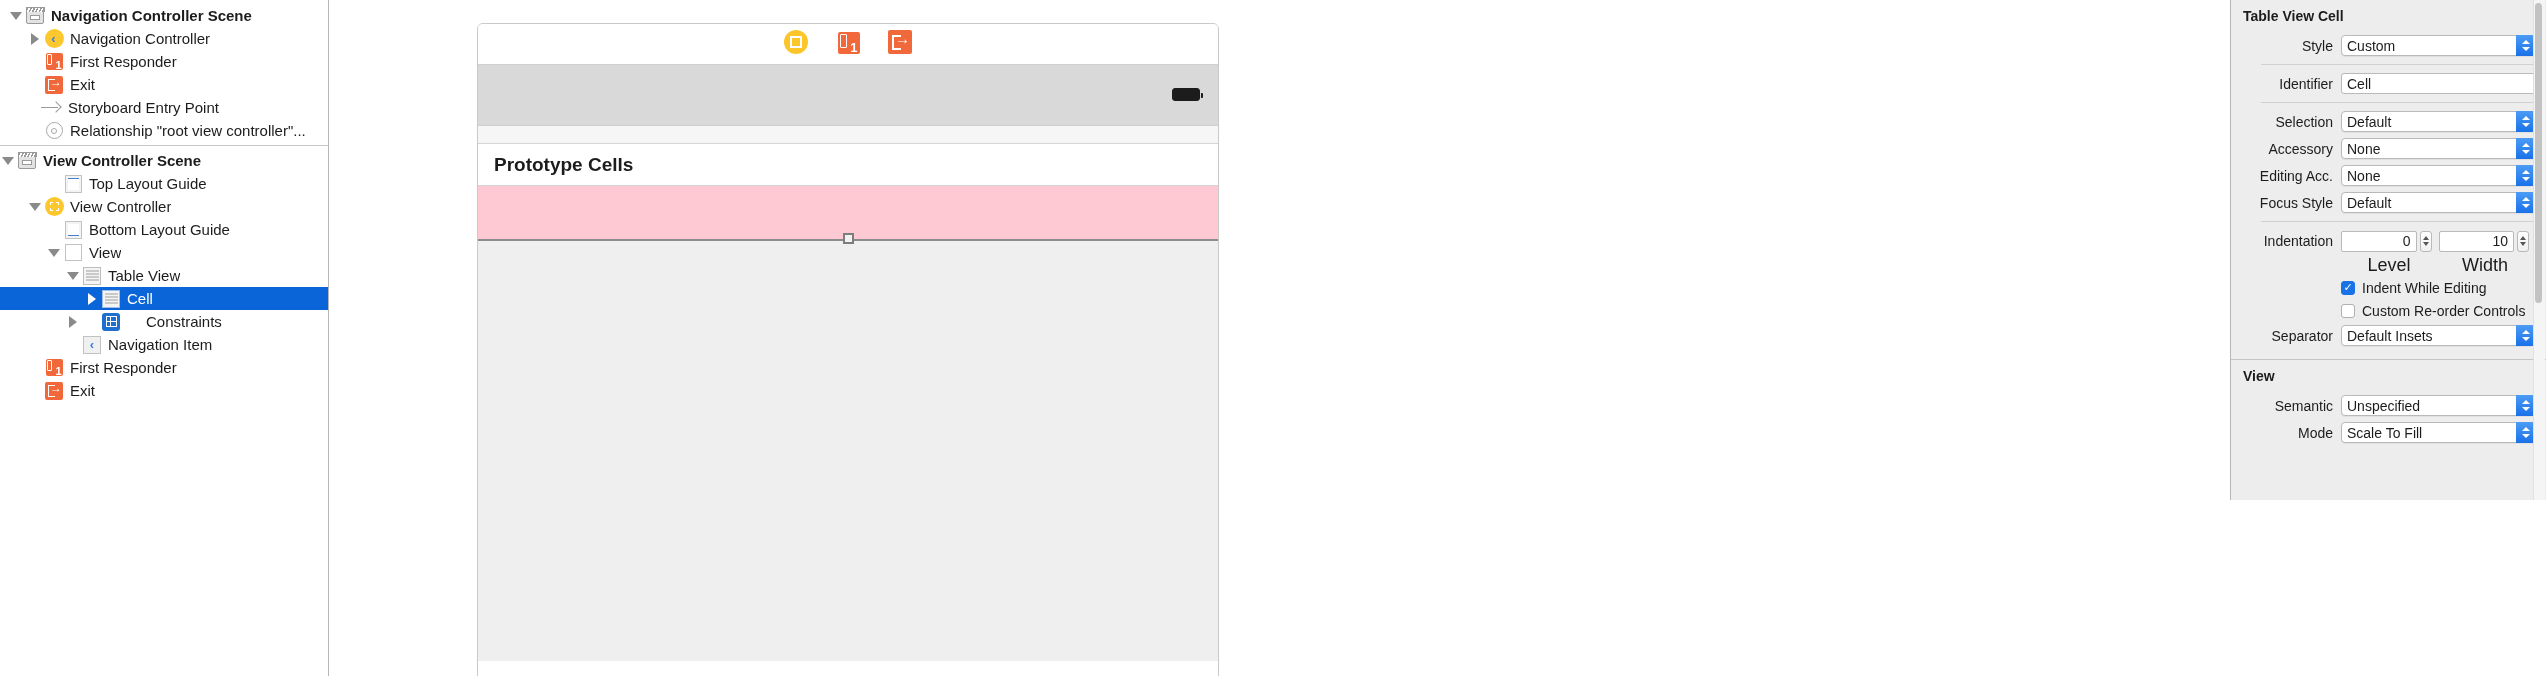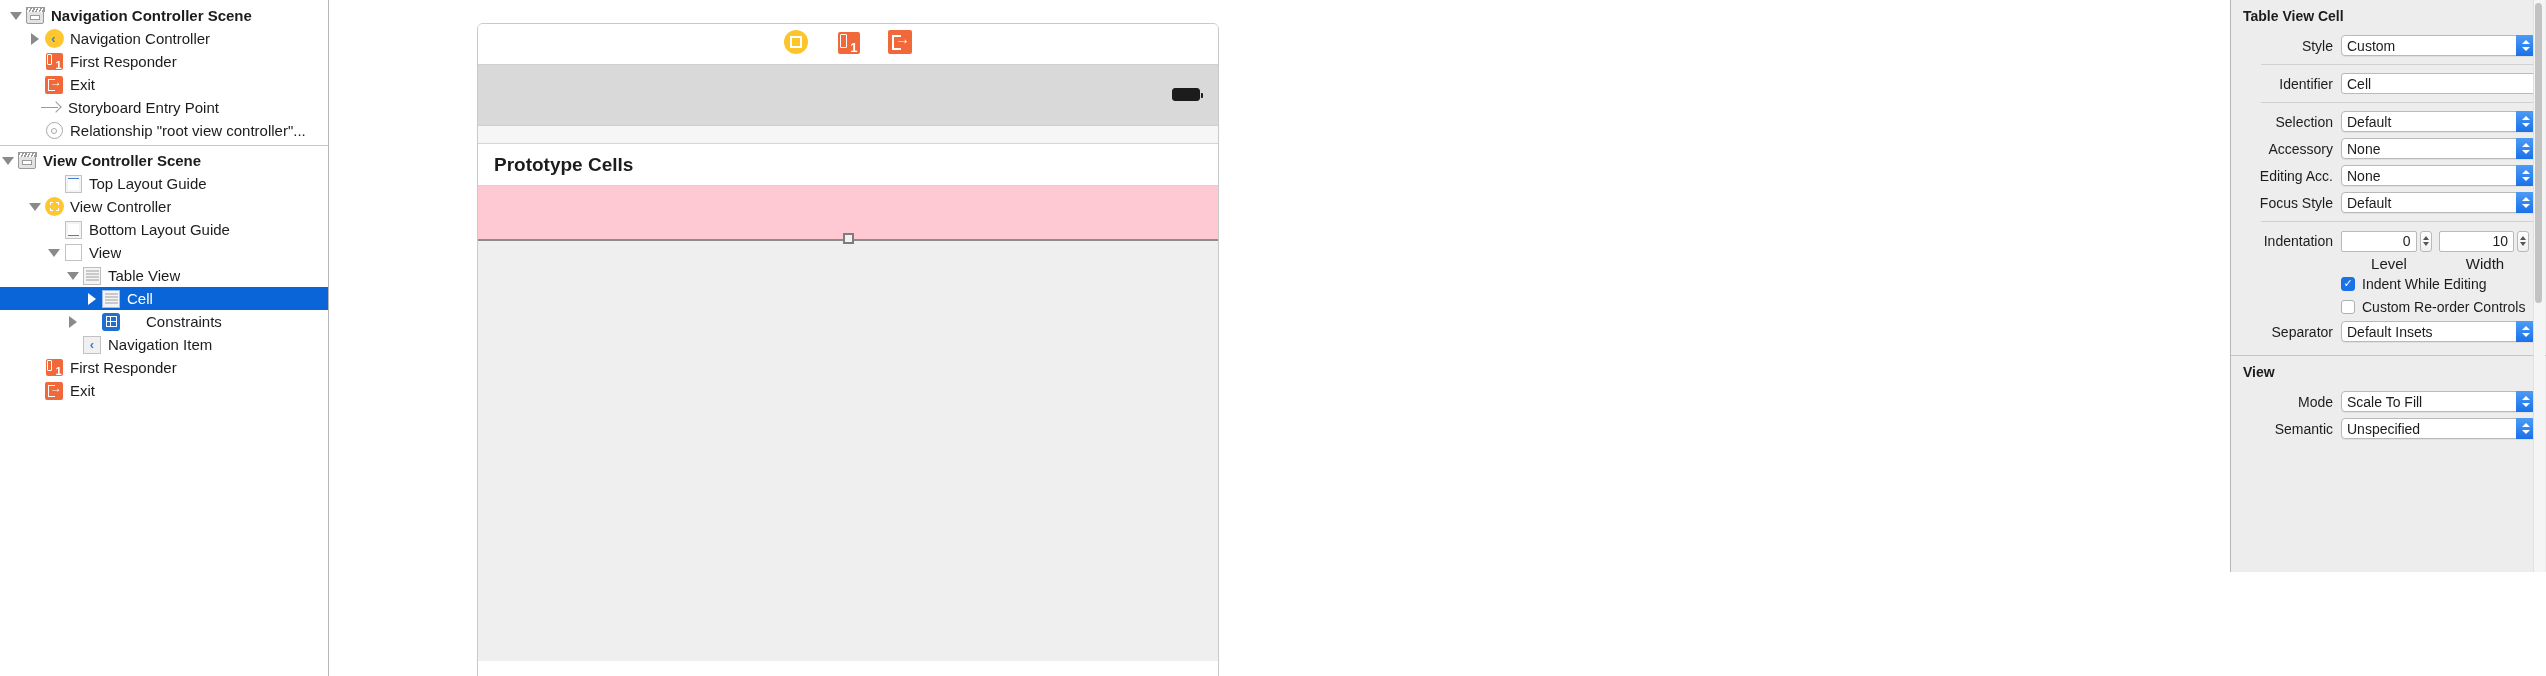--- a/index.html
+++ b/index.html
@@ -178,21 +178,21 @@
     height:53px;background:#ffc9d4;border-bottom:2px solid #8c8c8c;position:relative;
   }
   .handle{
     position:absolute;left:50%;bottom:-5px;margin-left:-5px;
     width:11px;height:11px;background:#f2f2f2;border:2px solid #7d7d7d;box-sizing:border-box;
   }
   .table-body{height:420px;background:#efefef;}
 
   
   .inspector{
-    width:316px;min-width:316px;height:572px;
+    width:316px;min-width:316px;height:500px;
     background:#ededed;border-left:1px solid #b6b6b6;box-sizing:border-box;
     position:relative;overflow:hidden;
     font-size:14px;color:#1c1c1c;margin-left:12px;
   }
   .insp-section-title{
     font-size:14px;font-weight:bold;color:#1c1c1c;padding:8px 0 8px 12px;
   }
   .insp-row{
     display:flex;align-items:center;height:27px;margin-bottom:0px;padding-right:10px;
   }
@@ -226,21 +226,21 @@
     padding-right:5px;font-size:14px;
   }
   .stepper{
     width:13px;height:21px;margin-left:3px;margin-right:7px;
     background:linear-gradient(#ffffff,#f0f0f0);border:1px solid #b9b9b9;border-radius:3px;
     box-sizing:border-box;display:flex;flex-direction:column;align-items:center;justify-content:center;gap:2px;
   }
   .stepper i{display:block;width:0;height:0;}
   .stepper i.up{border-left:3px solid transparent;border-right:3px solid transparent;border-bottom:4px solid #555;}
   .stepper i.dn{border-left:3px solid transparent;border-right:3px solid transparent;border-top:4px solid #555;}
-  .sub-labels{display:flex;padding-left:110px;font-size:15px;color:#1c1c1c;}
+  .sub-labels{display:flex;padding-left:110px;font-size:18px;color:#1c1c1c;}
   .sub-labels span:first-child{width:96px;text-align:center;}
   .sub-labels span:last-child{width:96px;text-align:center;}
   .check-row{display:flex;align-items:center;height:23px;padding-left:110px;}
   .cbox{
     width:14px;height:14px;border-radius:3px;border:1px solid #b0b0b0;background:#fff;
     box-sizing:border-box;margin-right:7px;display:flex;align-items:center;justify-content:center;
     font-size:11px;color:#fff;
   }
   .cbox.on{background:#1a72e8;border-color:#1a72e8;}
   .check-row span.txt{font-size:14px;}
@@ -554,33 +554,33 @@
             <span>Default Insets</span>
             <div class="arrows">
               <i class="up"></i>
               <i class="dn"></i>
             </div>
           </div>
         </div>
         <div class="insp-divider"></div>
         <div class="insp-section-title">View</div>
         <div class="insp-row">
+          <div class="insp-label">Semantic</div>
+          <div class="popup">
+            <span>Unspecified</span>
+            <div class="arrows">
+              <i class="up"></i>
+              <i class="dn"></i>
+            </div>
+          </div>
+        </div>
+        <div class="insp-row">
           <div class="insp-label">Mode</div>
           <div class="popup">
             <span>Scale To Fill</span>
-            <div class="arrows">
-              <i class="up"></i>
-              <i class="dn"></i>
-            </div>
-          </div>
-        </div>
-        <div class="insp-row">
-          <div class="insp-label">Semantic</div>
-          <div class="popup">
-            <span>Unspecified</span>
             <div class="arrows">
               <i class="up"></i>
               <i class="dn"></i>
             </div>
           </div>
         </div>
       </div>
     <div class="insp-scrollbar">
       <div class="insp-thumb"></div>
     </div>

